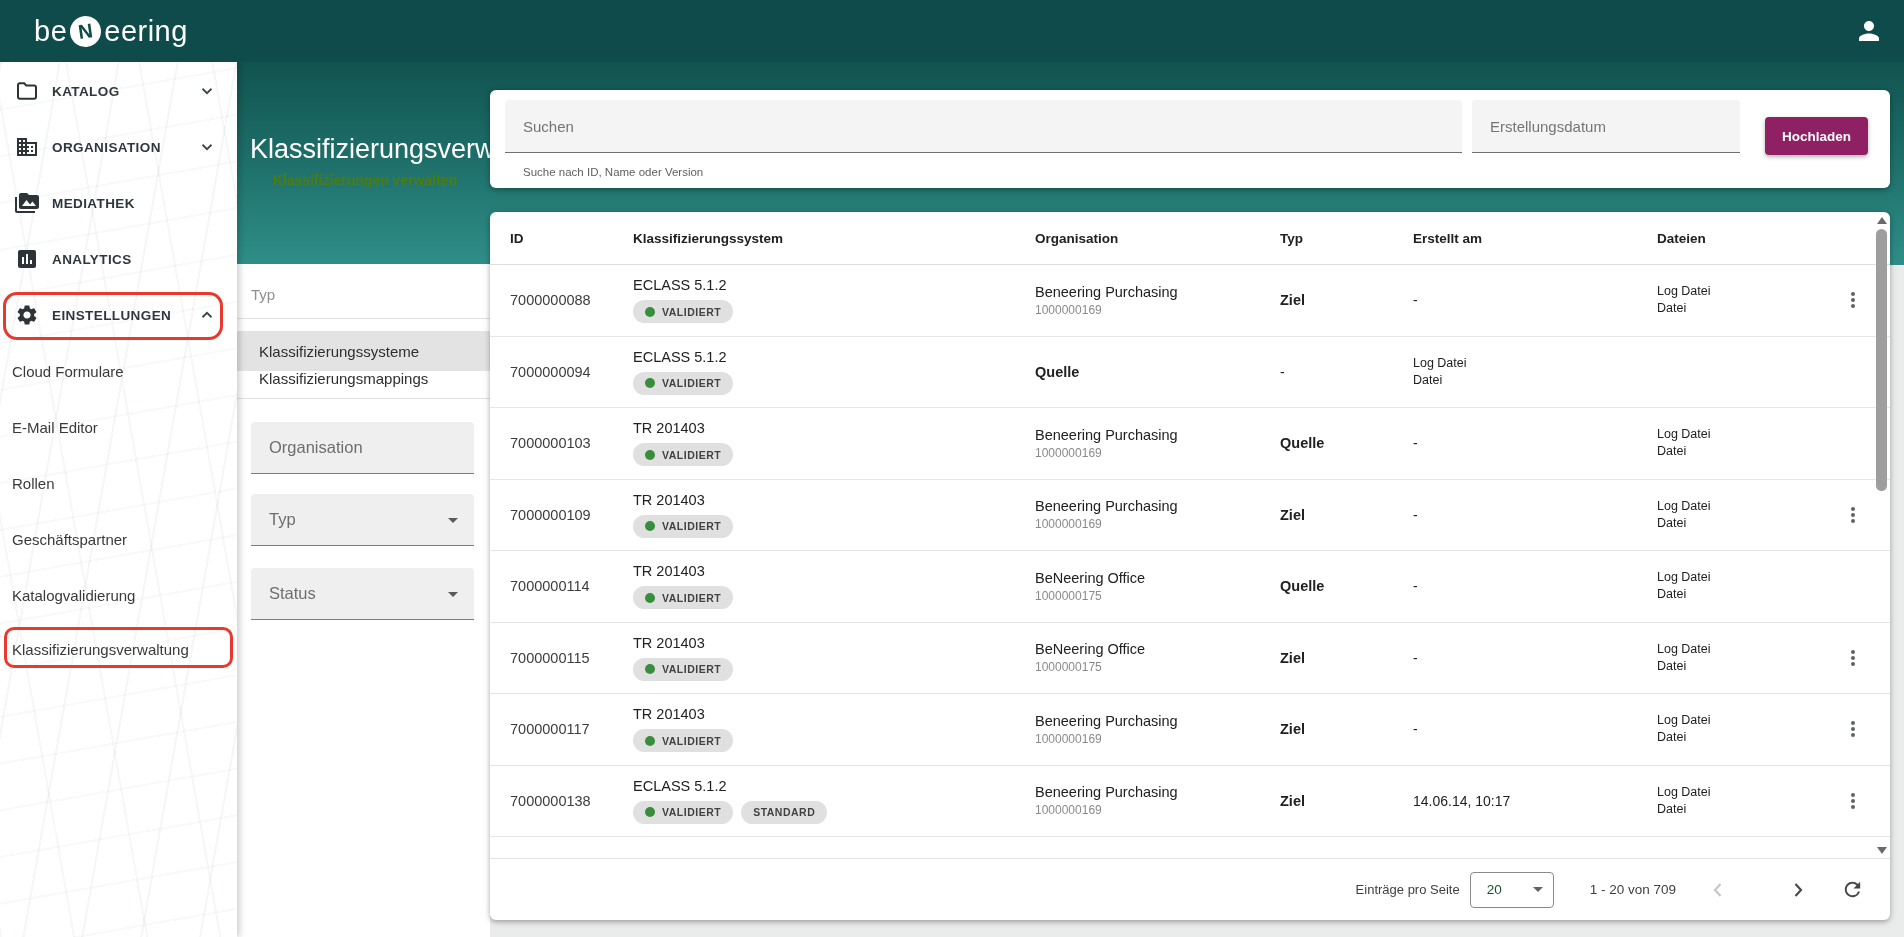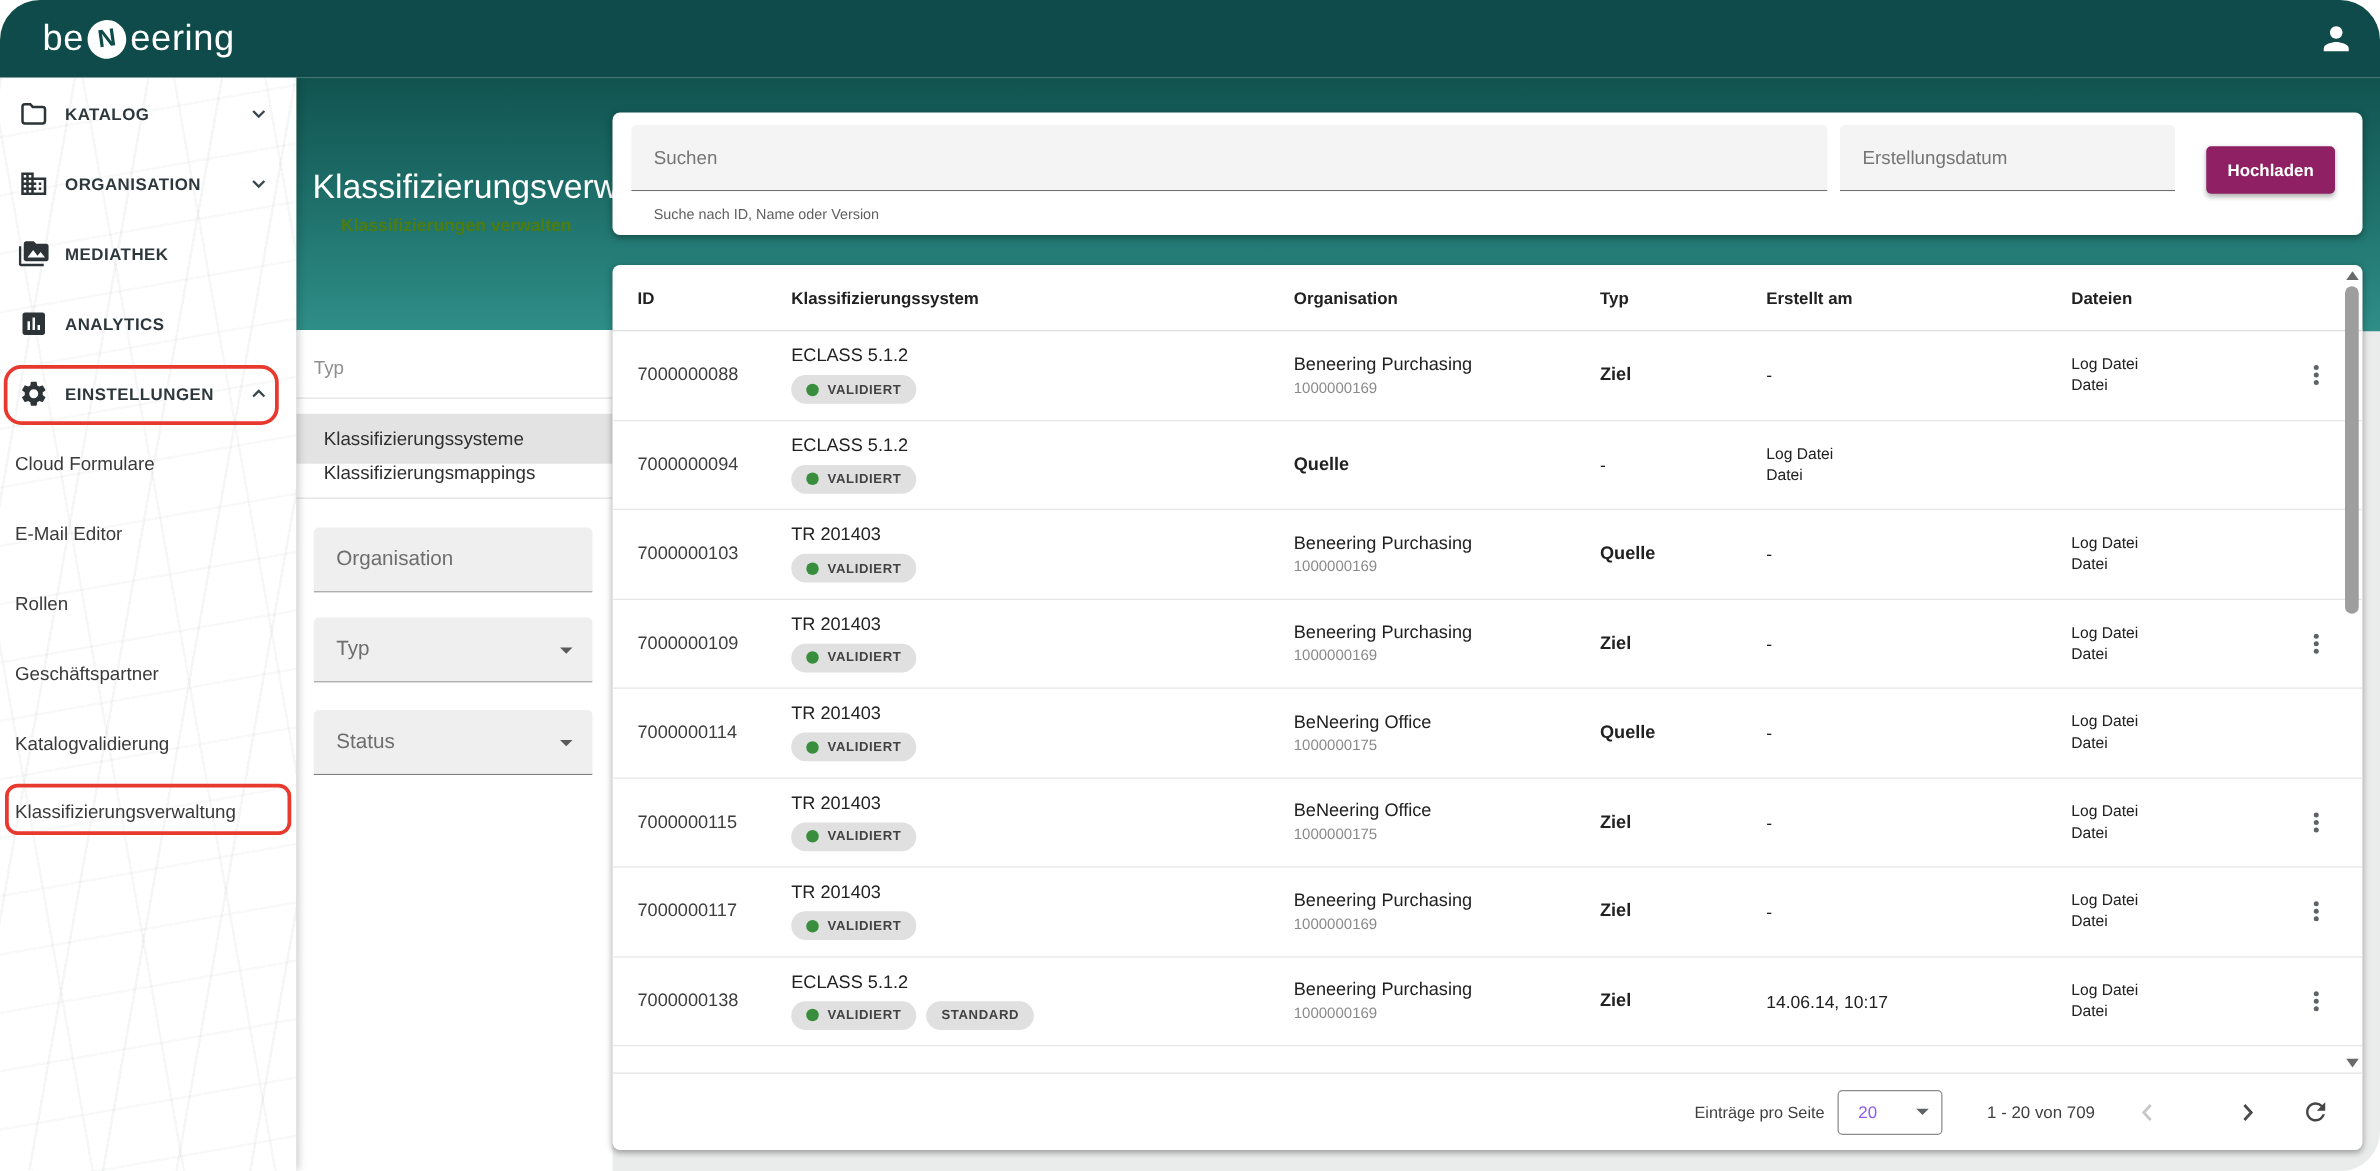--- a/index.html
+++ b/index.html
@@ -1,17 +1,17 @@
 <!DOCTYPE html>
 <html><head>
 <meta charset="utf-8">
 <style>
   * { margin:0; padding:0; box-sizing:border-box; }
   body { font-family:"Liberation Sans", sans-serif; background:#fff; }
-  .screen { position:relative; width:1904px; height:937px; overflow:hidden; background:#fff;border-radius:32px; }
+  .screen { position:relative; width:1904px; height:937px; overflow:hidden; background:#fff; }
 
   
   .topbar { position:absolute; left:0; top:0; width:1904px; height:62px; background:#0e4b4a; z-index:6; }
   .logo { position:absolute; left:34px; top:0; height:62px; display:flex; align-items:center; gap:2px; cursor:pointer; }
   .logo-text { color:#fff; font-size:29px; font-weight:500; letter-spacing:.5px; }
   .logo-badge { width:31px; height:31px; border-radius:50%; background:#fff; display:flex; align-items:center; justify-content:center; margin:0 1px; transform:rotate(-8deg); }
   .logo-badge span { color:#0e4b4a; font-size:20px; font-weight:700; }
   .account-icon { position:absolute; left:1854px; top:16px; width:30px; height:30px; cursor:pointer; }
 
   
@@ -84,21 +84,21 @@
   
   .vscroll { position:absolute; right:2px; top:3px; width:13px; height:644px; z-index:3; }
   .vs-up { position:absolute; left:2px; top:2px; width:0; height:0; border-left:5px solid transparent; border-right:5px solid transparent; border-bottom:7px solid #6a6a6a; cursor:pointer; }
   .vs-thumb { position:absolute; left:1px; top:14px; width:11px; height:262px; background:#9e9e9e; border-radius:6px; cursor:pointer; }
   .vs-down { position:absolute; left:2px; top:632px; width:0; height:0; border-left:5px solid transparent; border-right:5px solid transparent; border-top:7px solid #6a6a6a; cursor:pointer; }
 
   
   .tfoot { position:absolute; left:0; bottom:0; width:1400px; height:62px; border-top:1px solid #e4e4e4; display:flex; align-items:center; justify-content:flex-end; padding-right:24px; }
   .pp-label { font-size:13px; color:#3f3f3f; margin-right:10px; }
   .pp-select { width:84px; height:36px; border:1px solid #8a8a8a; border-radius:4px; display:flex; align-items:center; justify-content:space-between; padding:0 10px 0 16px; cursor:pointer; margin-right:36px; }
-  .pp-select .ppv { font-size:13.5px; color:#8b5cf6; }
+  .pp-select .ppv { font-size:13.5px; color:#14532d; }
   .pp-select .dd { width:0; height:0; border-left:5px solid transparent; border-right:5px solid transparent; border-top:5px solid #5f6368; }
   .pp-range { font-size:13.5px; color:#3f3f3f; margin-right:28px; }
   .pg-btn { width:28px; height:28px; display:flex; align-items:center; justify-content:center; cursor:pointer; }
   .pg-prev { margin-right:52px; }
   .pg-next { margin-right:26px; }
 </style>
 </head>
 <body>
 
 <div class="screen">

